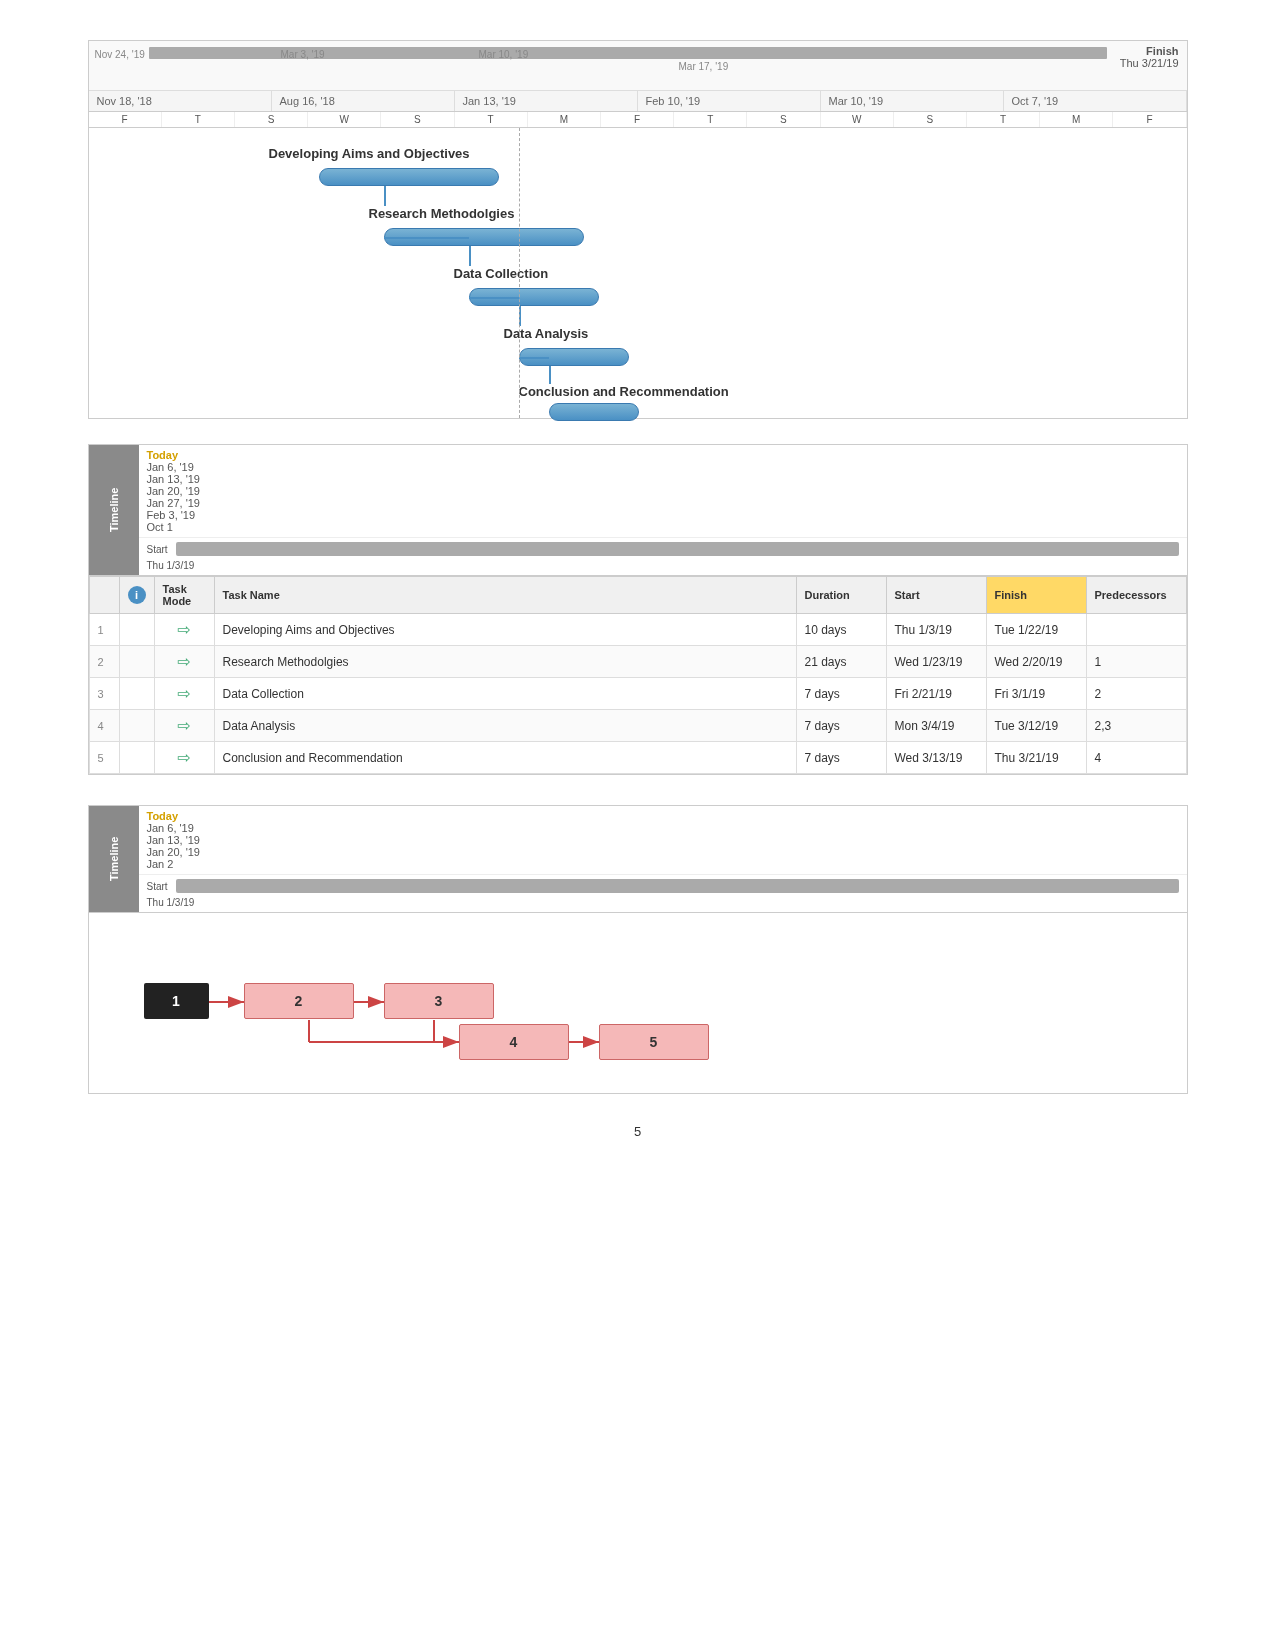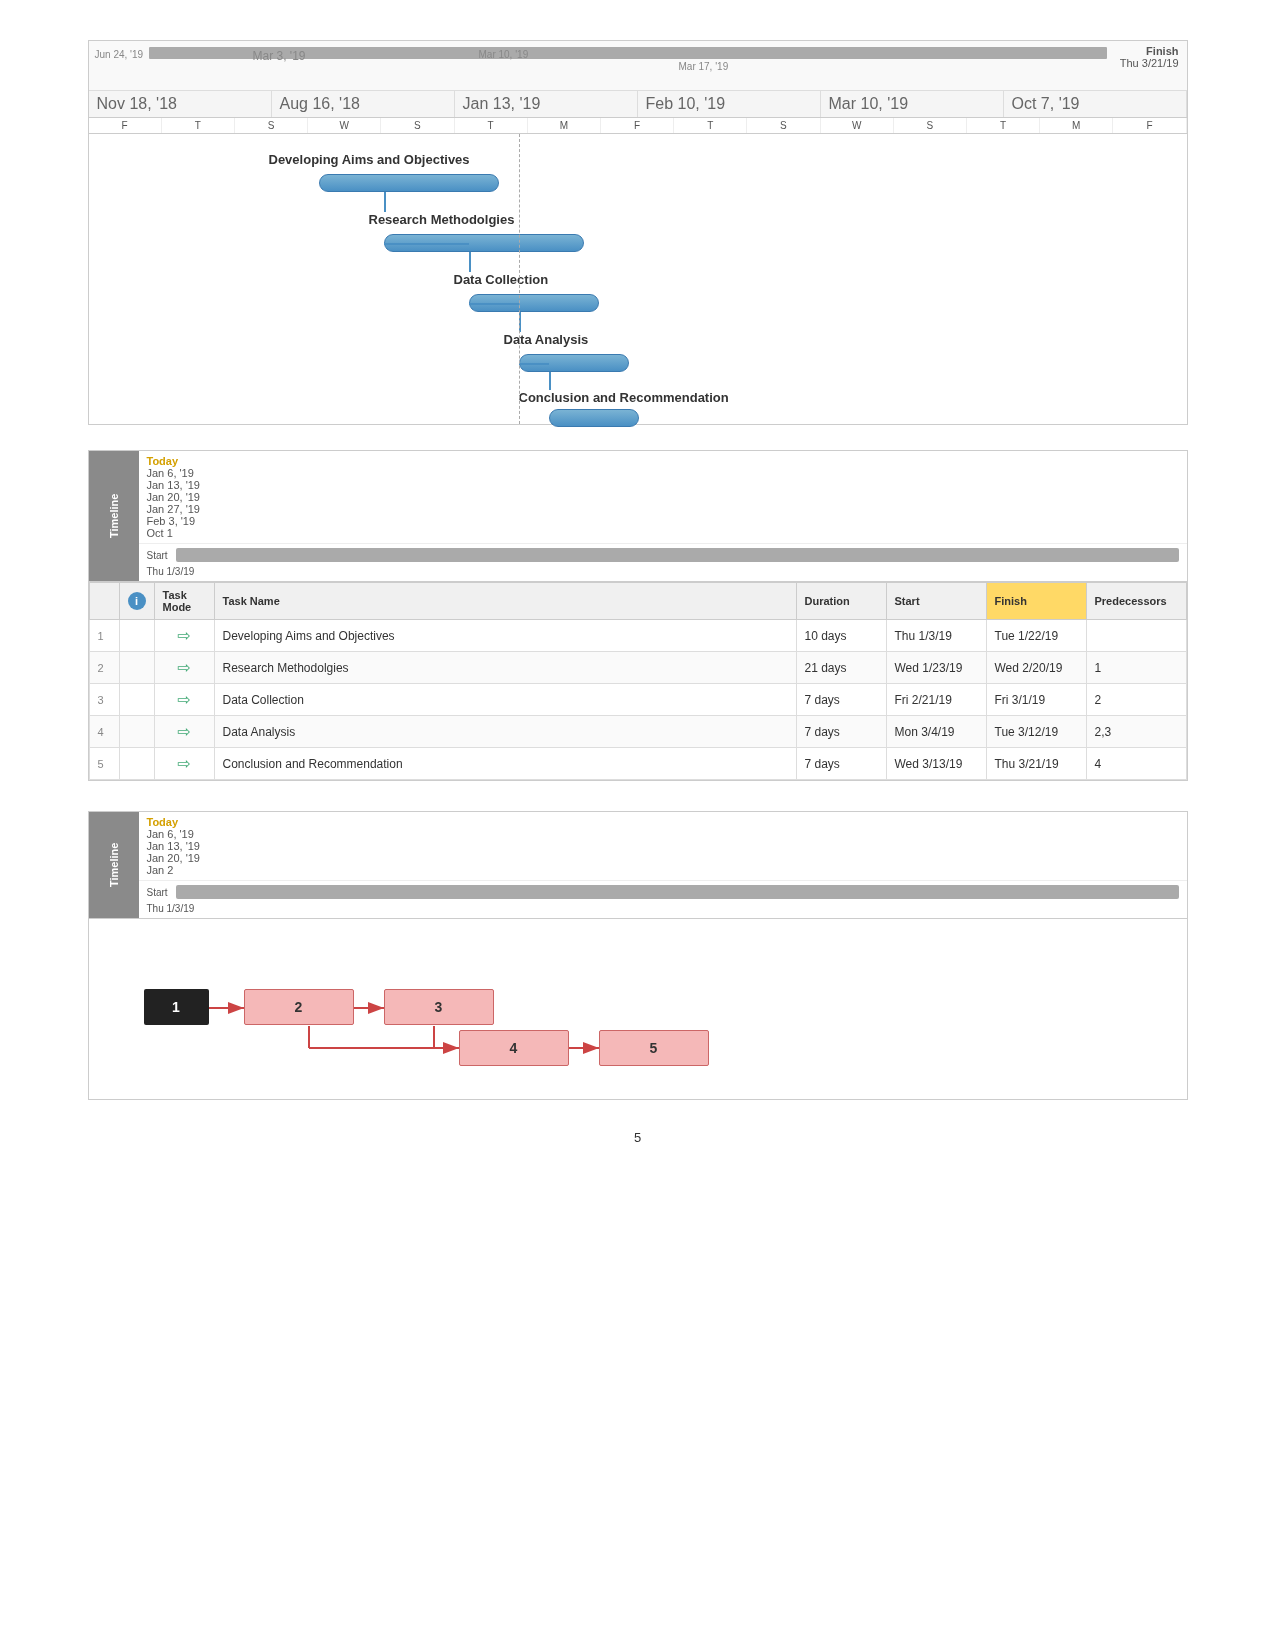--- a/index.html
+++ b/index.html
@@ -150,21 +150,21 @@
 
     .top-gantt-area {
       border: 1px solid #ccc;
       margin-bottom: 25px;
     }
 
     .gantt-top-date-row {
       display: flex;
       background: #f5f5f5;
       border-bottom: 1px solid #ccc;
-      font-size: 16px;
+      font-size: 11px;
       color: #666;
     }
 
     .gantt-top-date-cell {
       flex: 1;
       padding: 4px 8px;
       border-right: 1px solid #ddd;
     }
 
     .gantt-day-row {
@@ -194,22 +194,22 @@
 
   <div class="top-gantt-area">
 
     <div style="position:relative; height:50px; background:#f9f9f9; border-bottom:1px solid #ddd;">
       <div style="position:absolute; top:6px; left:60px; right:80px; height:12px; background:#aaa; border-radius:1px;"></div>
       <div style="position:absolute; top:4px; right:8px; font-size:11px; color:#555; text-align:right;">
         <div style="font-weight:bold;">Finish</div>
         <div>Thu 3/21/19</div>
       </div>
 
-      <div style="position:absolute; top:8px; left:0px; font-size:10px; color:#888; padding-left:6px;">Jun 24, '19</div>
-      <div style="position:absolute; top:8px; left:164px; font-size:12px; color:#888;">Mar 3, '19</div>
+      <div style="position:absolute; top:8px; left:0px; font-size:10px; color:#888; padding-left:6px;">Nov 24, '19</div>
+      <div style="position:absolute; top:8px; left:192px; font-size:10px; color:#888;">Mar 3, '19</div>
       <div style="position:absolute; top:8px; left:390px; font-size:10px; color:#888;">Mar 10, '19</div>
       <div style="position:absolute; top:20px; left:590px; font-size:10px; color:#888;">Mar 17, '19</div>
     </div>
 
     <div class="gantt-top-date-row">
       <div class="gantt-top-date-cell">Nov 18, '18</div>
       <div class="gantt-top-date-cell">Aug 16, '18</div>
       <div class="gantt-top-date-cell">Jan 13, '19</div>
       <div class="gantt-top-date-cell">Feb 10, '19</div>
       <div class="gantt-top-date-cell">Mar 10, '19</div>

